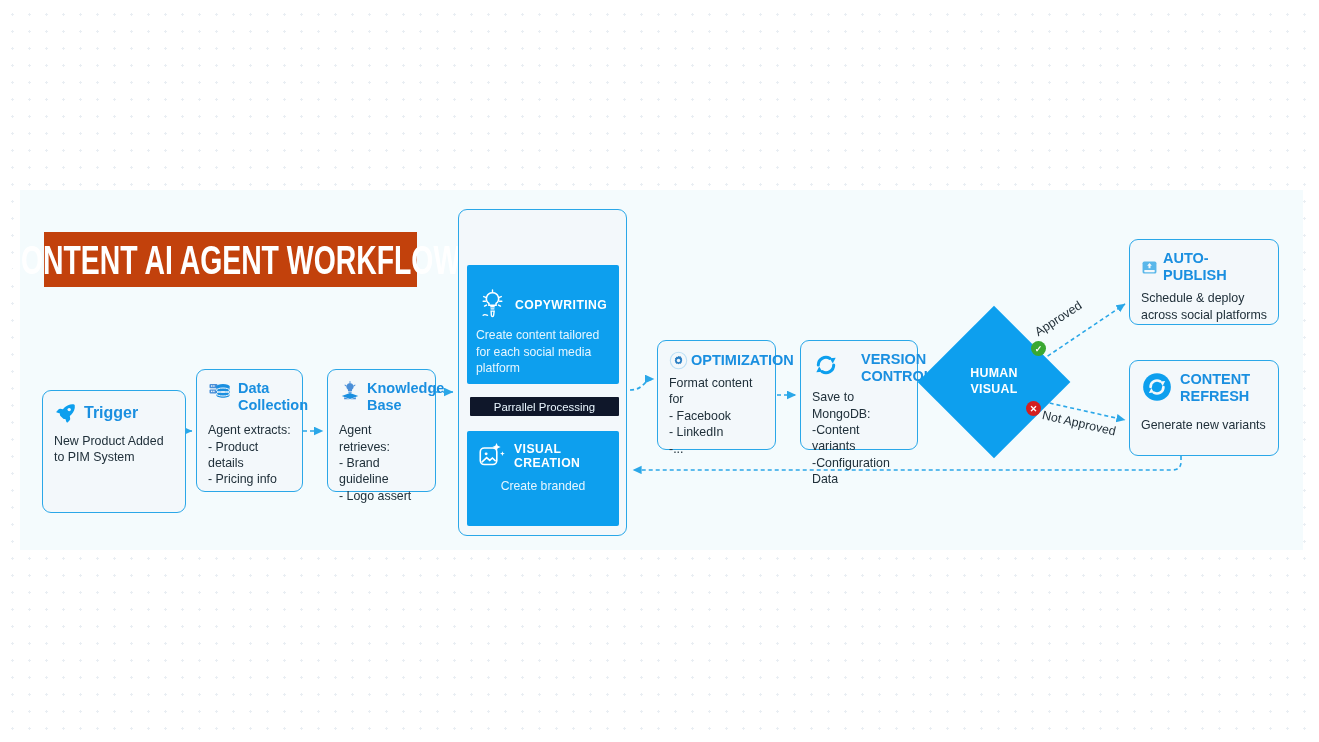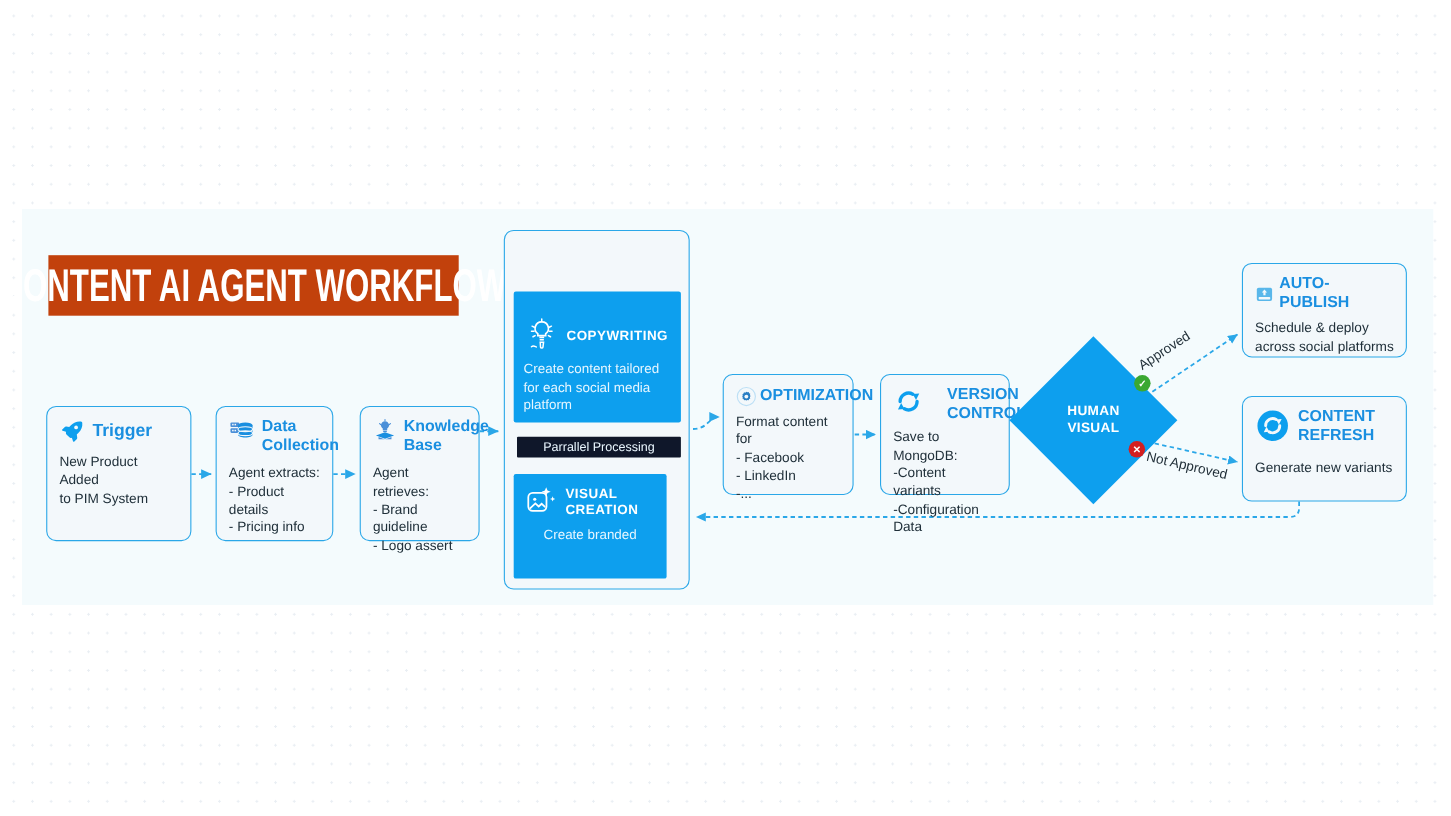--- a/index.html
+++ b/index.html
@@ -66,21 +66,21 @@
   .bluebox .bhead{display:flex;align-items:center;gap:6px;}
   .bluebox .btitle{color:#ffffff;font-weight:bold;font-size:12.2px;letter-spacing:.45px;}
   .bluebox .btext{color:#e6f6ff;font-size:12.2px;line-height:1.36;margin-top:6px;}
 
   #copywriting{position:absolute;left:8px;top:55px;width:152px;height:119px;padding:23px 9px;}
   #parallel{
     position:absolute;left:11px;top:187px;width:149px;height:19px;background:#0f172a;
     display:flex;align-items:center;justify-content:center;border-radius:1px;
   }
   #parallel span{color:#eaf7ff;font-size:11.4px;}
-  #visual{position:absolute;left:8px;top:221px;width:139px;height:95px;padding:9px 9px;}
+  #visual{position:absolute;left:8px;top:221px;width:152px;height:95px;padding:9px 9px;}
 
   
   #human-review{
     position:absolute;left:940px;top:328px;width:108px;height:108px;
   }
   #human-review .dia{
     position:absolute;inset:0;background:#0d9fee;transform:rotate(45deg);
   }
   #human-review .lbl{
     position:absolute;inset:0;display:flex;flex-direction:column;
@@ -135,21 +135,21 @@
 
   <line x1="1036" y1="400" x2="1125" y2="420" stroke="#2aa7e8" stroke-width="1.6" stroke-dasharray="4 3" marker-end="url(#ah)"></line>
 
   <path d="M1181,456 L1181,462 Q1181,470 1172,470 L633,470" fill="none" stroke="#2aa7e8" stroke-width="1.6" stroke-dasharray="4 3" marker-end="url(#ah)"></path>
 </svg>
 
 <div id="title-banner">
   <div class="t">CONTENT AI AGENT WORKFLOW</div>
 </div>
 
-<div class="node card" style="left:42px;top:369px;width:132px;height:123px;">
+<div class="node card" style="left:42px;top:390px;width:144px;height:123px;">
   <div class="head">
     <svg class="ico" width="24" height="24" viewBox="0 0 24 24">
       <path d="M19.5 3.2c-3.4-.4-6.6 1-9 3.4l-1.6 1.6-2.6-.4c-.6-.1-1.2.1-1.6.5L2.6 10.4c-.4.4-.2 1 .3 1.2l3 1 .2.2c-.3.7-.3 1.5.3 2.1l2.7 2.7c.6.6 1.4.6 2.1.3l.2.2 1 3c.2.5.8.7 1.2.3l2.1-2.1c.4-.4.6-1 .5-1.6l-.4-2.6 1.6-1.6c2.4-2.4 3.8-5.6 3.4-9 0-.6-.5-1-1.3-1.3z" fill="#0d9fee"></path>
       <circle cx="15.2" cy="8.6" r="1.7" fill="#f3f8fb"></circle>
     </svg>
     <div class="ttl" style="font-size:16px;">Trigger</div>
   </div>
   <div class="body">New Product Added
 to PIM System</div>
 </div>

